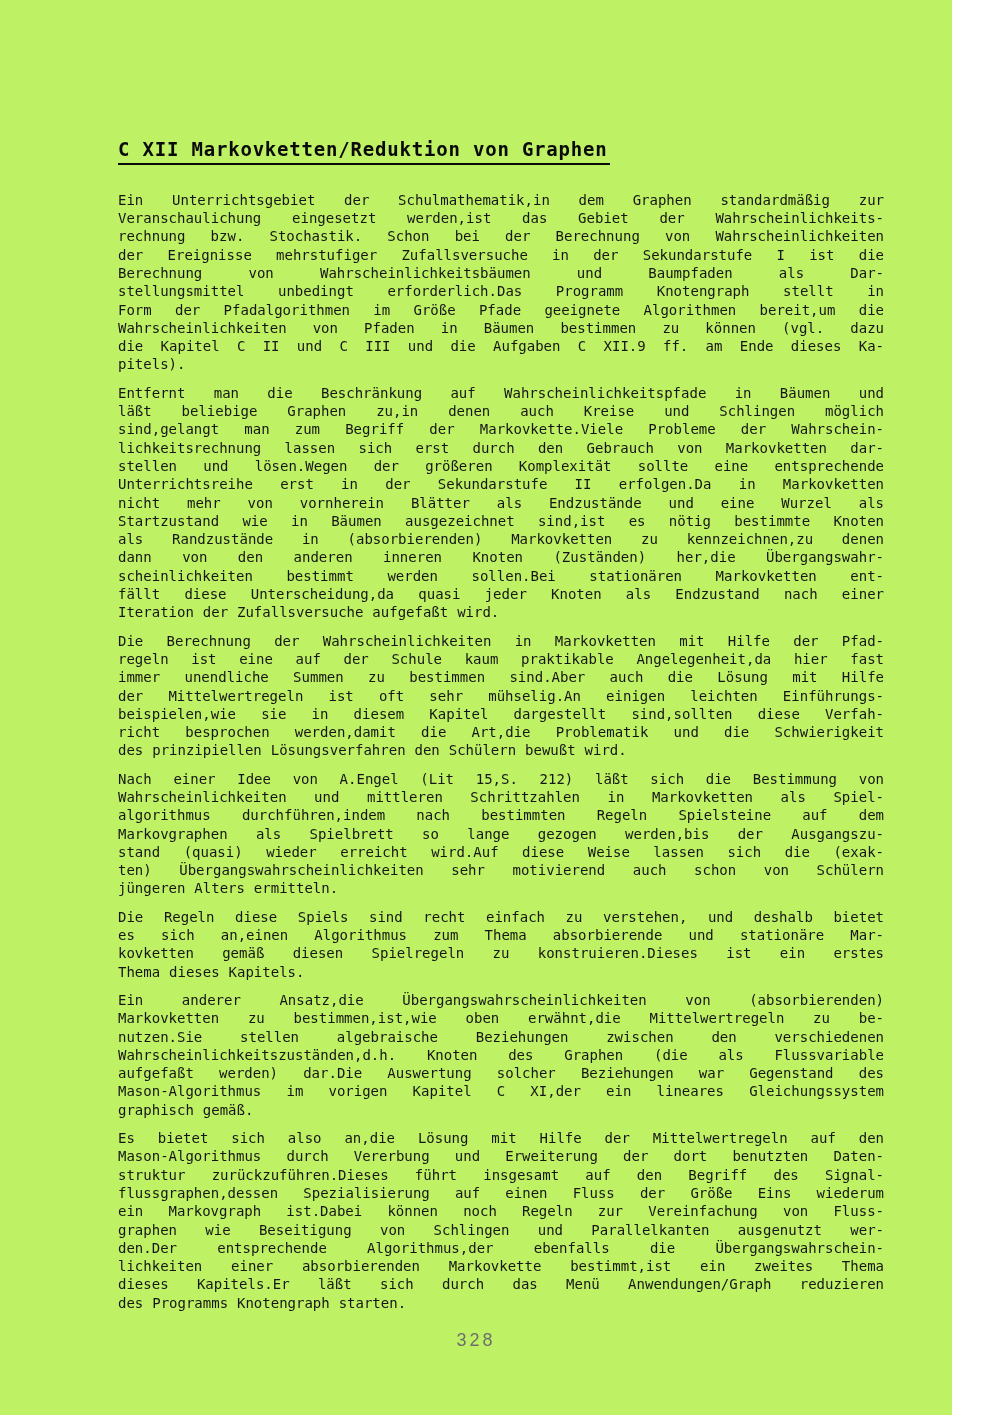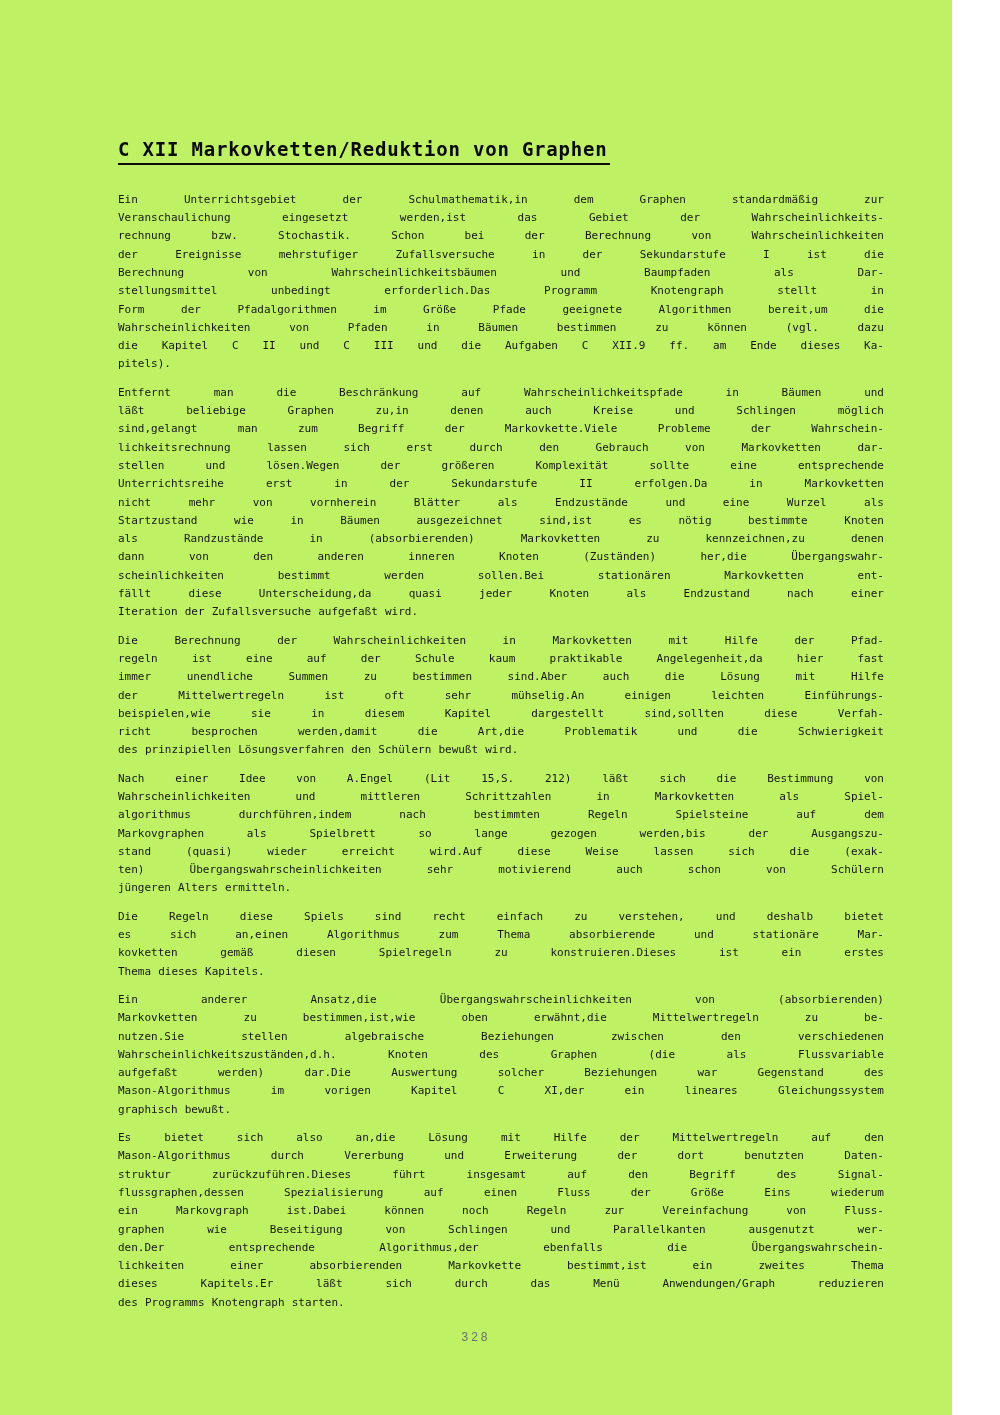--- a/index.html
+++ b/index.html
@@ -32,37 +32,37 @@
     letter-spacing: 0.8px;
     line-height: 1.2;
     color: #0a0a0a;
     border-bottom: 2px solid #0a0a0a;
     white-space: nowrap;
   }
   .paragraph {
     margin: 0 0 10px 0;
   }
   .line {
-    font-size: 11px;
+    font-size: 14px;
     line-height: 18.3px;
     text-align: justify;
     text-align-last: justify;
     word-spacing: 0.5px;
   }
   .line.last {
     text-align-last: left;
   }
   .page-number {
     position: absolute;
     left: 0;
     right: 0;
     top: 1330px;
     text-align: center;
     font-family: "Liberation Sans", "DejaVu Sans", sans-serif;
-    font-size: 12px;
+    font-size: 18px;
     letter-spacing: 3px;
     color: #6e6e6e;
   }
 </style>
 </head>
 <body>
 
 <div class="page">
   <div class="content">
     <h1 class="doc-title">C XII Markovketten/Reduktion von Graphen</h1>
@@ -118,21 +118,21 @@
           <div class="line">kovketten gemäß diesen Spielregeln zu konstruieren.Dieses ist ein erstes</div>
           <div class="line last">Thema dieses Kapitels.</div>
         </div>
         <div class="paragraph">
           <div class="line">Ein anderer Ansatz,die Übergangswahrscheinlichkeiten von (absorbierenden)</div>
           <div class="line">Markovketten zu bestimmen,ist,wie oben erwähnt,die Mittelwertregeln zu be-</div>
           <div class="line">nutzen.Sie stellen algebraische Beziehungen zwischen den verschiedenen</div>
           <div class="line">Wahrscheinlichkeitszuständen,d.h. Knoten des Graphen (die als Flussvariable</div>
           <div class="line">aufgefaßt werden) dar.Die Auswertung solcher Beziehungen war Gegenstand des</div>
           <div class="line">Mason-Algorithmus im vorigen Kapitel C XI,der ein lineares Gleichungssystem</div>
-          <div class="line last">graphisch bewußt.</div>
+          <div class="line last">graphisch gemäß.</div>
         </div>
         <div class="paragraph">
           <div class="line">Es bietet sich also an,die Lösung mit Hilfe der Mittelwertregeln auf den</div>
           <div class="line">Mason-Algorithmus durch Vererbung und Erweiterung der dort benutzten Daten-</div>
           <div class="line">struktur zurückzuführen.Dieses führt insgesamt auf den Begriff des Signal-</div>
           <div class="line">flussgraphen,dessen Spezialisierung auf einen Fluss der Größe Eins wiederum</div>
           <div class="line">ein Markovgraph ist.Dabei können noch Regeln zur Vereinfachung von Fluss-</div>
           <div class="line">graphen wie Beseitigung von Schlingen und Parallelkanten ausgenutzt wer-</div>
           <div class="line">den.Der entsprechende Algorithmus,der ebenfalls die Übergangswahrschein-</div>
           <div class="line">lichkeiten einer absorbierenden Markovkette bestimmt,ist ein zweites Thema</div>

